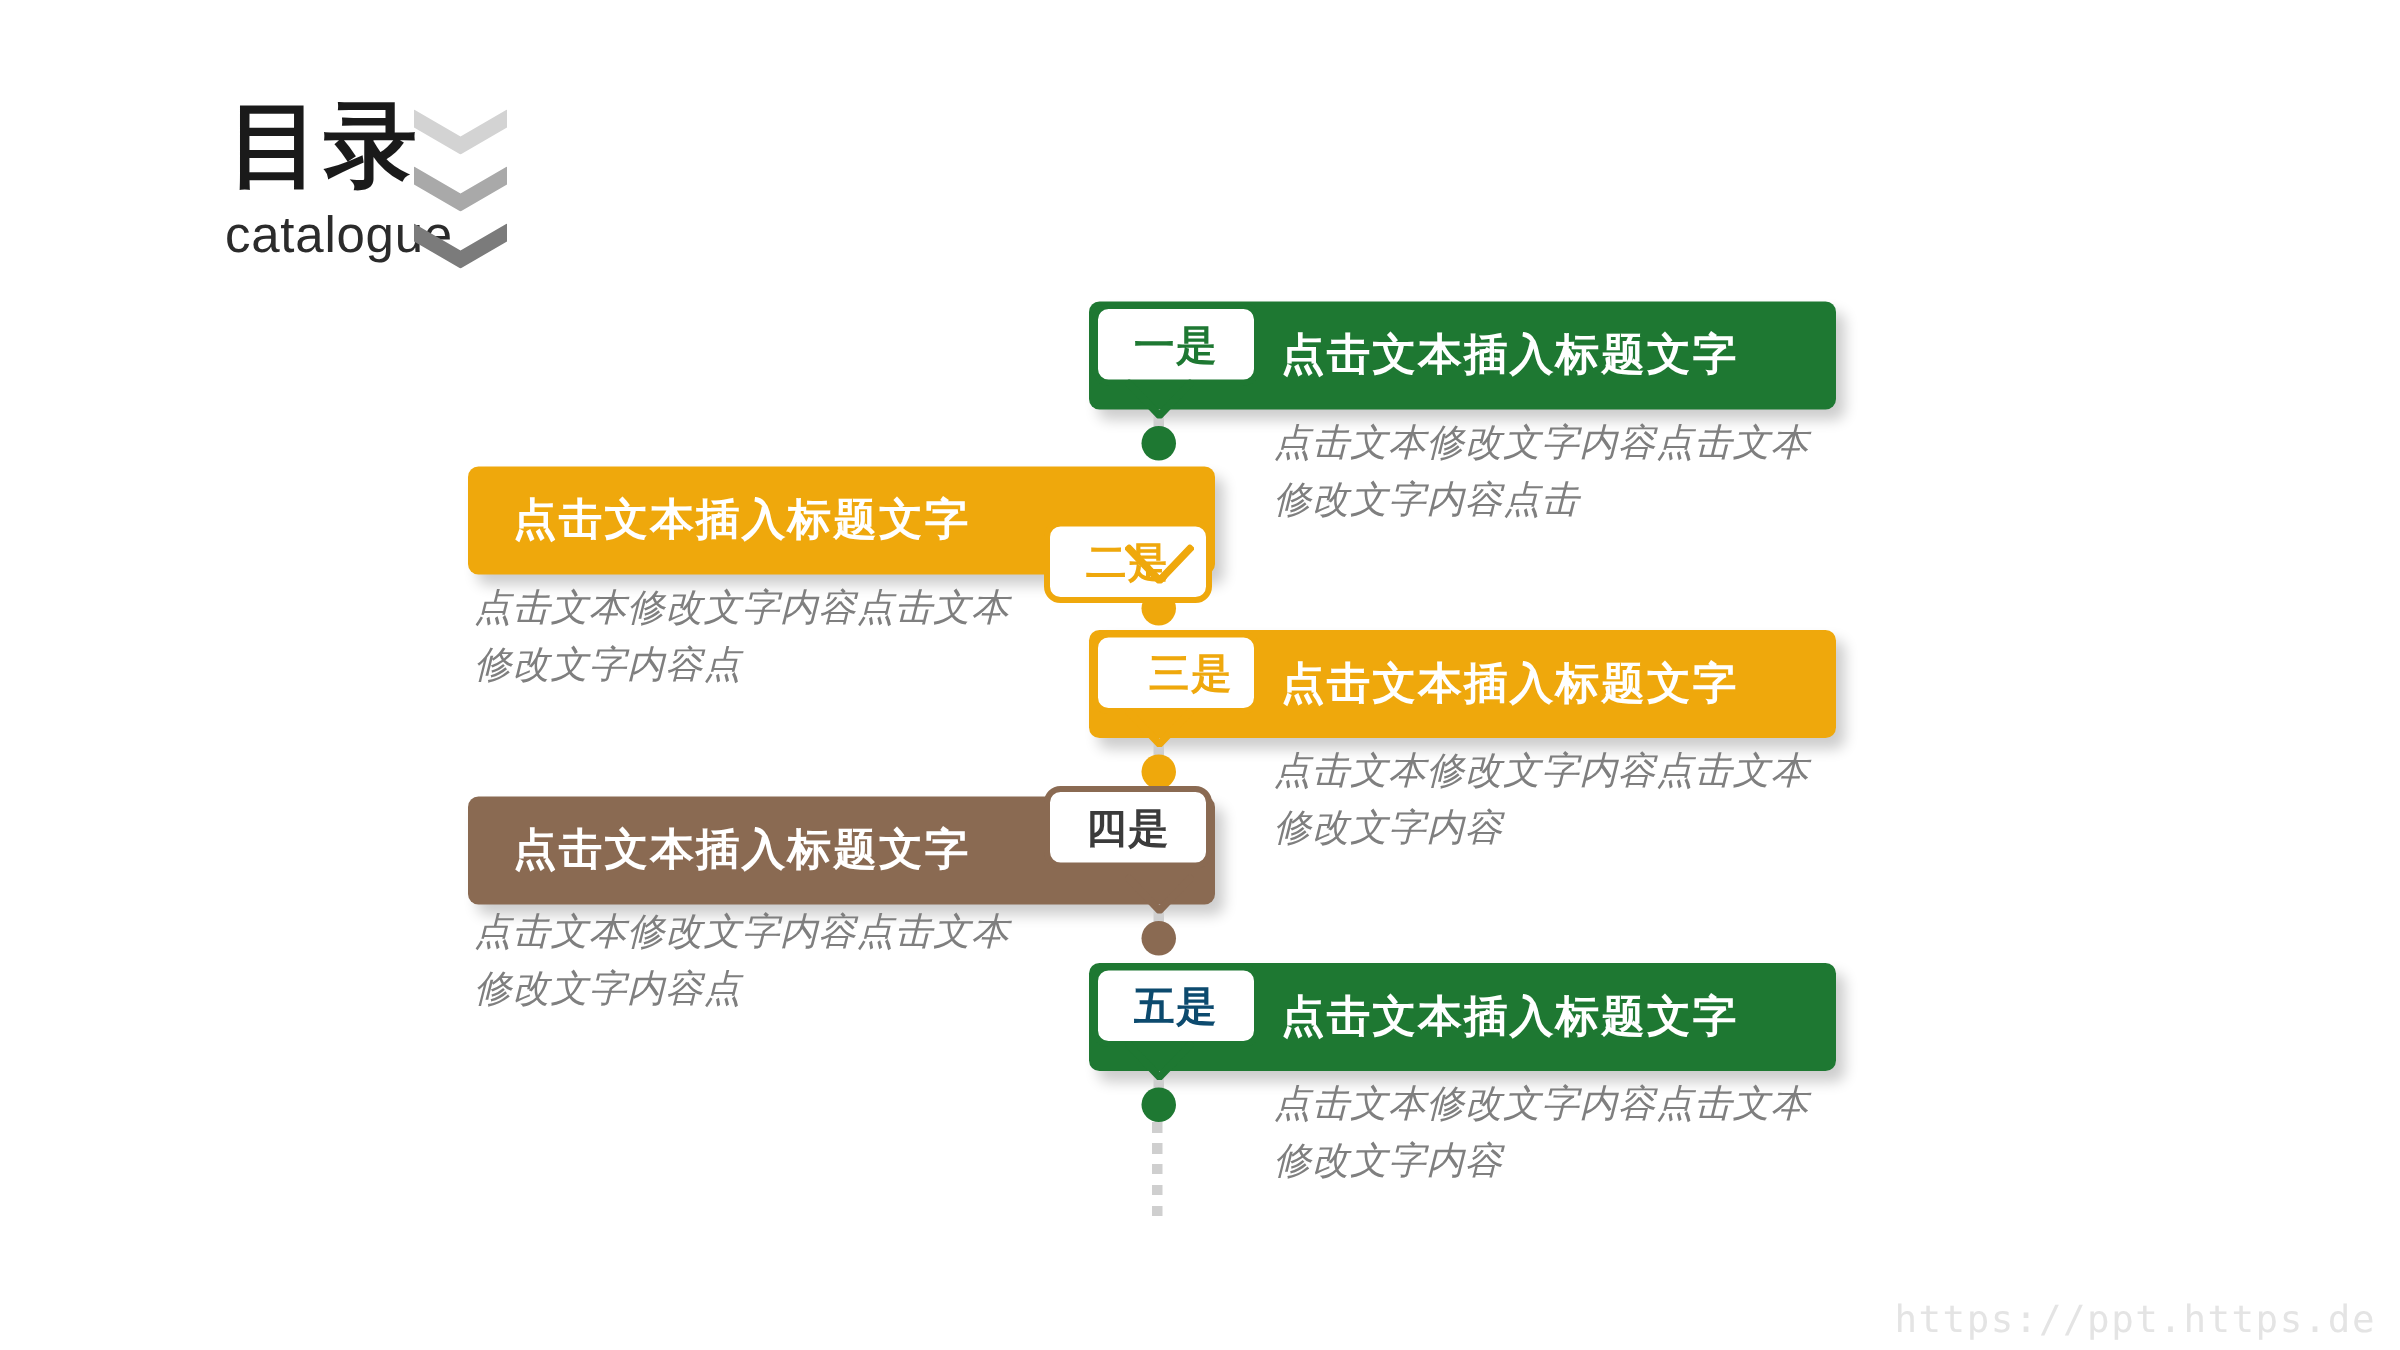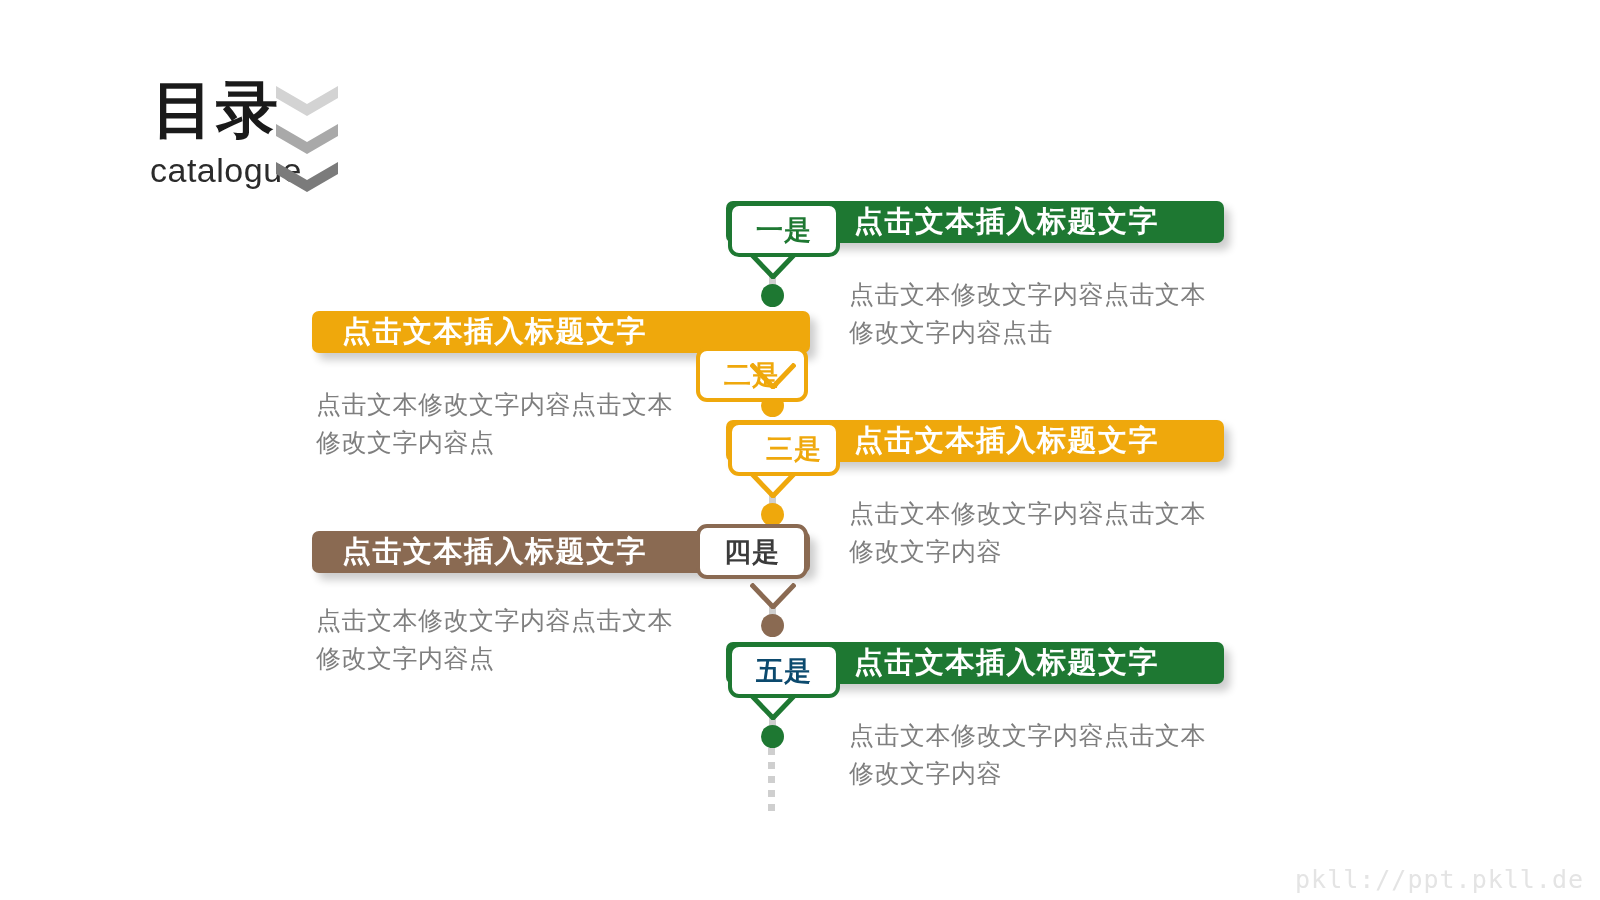--- a/index.html
+++ b/index.html
@@ -5,21 +5,21 @@
   html,body{margin:0;padding:0;}
   body{
     width:1600px;height:900px;
     background:#ffffff;
     font-family:"Liberation Sans","DejaVu Sans",sans-serif;
     overflow:hidden;position:relative;
   }
   .stage{position:absolute;left:0;top:0;width:1600px;height:900px;}
 
   
-  .header{position:absolute;left:150px;top:58px;width:260px;height:125px;margin-top:13px;}
+  .header{position:absolute;left:150px;top:58px;width:260px;height:125px;}
   .hdr-title{
     font-size:62px;font-weight:bold;color:#1a1a1a;
     letter-spacing:2px;line-height:1;
     position:absolute;left:2px;top:8px;
     font-family:"DejaVu Sans","Liberation Sans",sans-serif;
   }
   .hdr-sub{
     font-size:34px;color:#2b2b2b;line-height:1;
     position:absolute;left:0px;top:82px;letter-spacing:.5px;
     font-family:"Liberation Sans",sans-serif;
@@ -31,21 +31,21 @@
   
   .spine-tail{
     position:absolute;left:768px;top:748px;width:7px;height:68px;
     background:repeating-linear-gradient(to bottom,#cfcfcf 0 7px,transparent 7px 14px);
   }
 
   
   .row{position:absolute;height:auto;}
 
   .bar{
-    position:absolute;height:42px;border-radius:7px;
+    position:absolute;height:72px;border-radius:7px;
     box-shadow:6px 7px 9px rgba(0,0,0,.20);
     display:flex;align-items:center;
   }
   .bar-title{
     font-size:29px;font-weight:bold;color:#ffffff;
     letter-spacing:1.5px;white-space:nowrap;
     font-family:"DejaVu Sans","Liberation Sans",sans-serif;
   }
 
   
@@ -67,21 +67,21 @@
   }
   .dot{
     position:absolute;width:23px;height:23px;border-radius:50%;z-index:4;
   }
 
   .desc{
     position:absolute;font-size:25px;color:#7f7f7f;line-height:1.52;
     letter-spacing:.5px;
     font-family:"DejaVu Sans","Liberation Sans",sans-serif;
   }
-  .desc div{white-space:nowrap;}
+  .desc div{white-space:nowrap;font-style:italic;}
 
   
   .watermark{
     position:absolute;right:16px;bottom:6px;
     font-size:25px;color:#e4e4e4;letter-spacing:1px;
     font-family:"DejaVu Sans Mono","Liberation Mono",monospace;
   }
 </style>
 </head>
 <body>
@@ -205,15 +205,15 @@
     <div class="dash" style="left:769px;top:717px;background:#cfcfcf;"></div>
     <div class="dot" style="left:761px;top:725px;background:#1E7832;"></div>
     <div class="desc" style="left:849px;top:717px;">
       <div>点击文本修改文字内容点击文本</div>
       <div>修改文字内容</div>
     </div>
   </div>
 
   <div class="spine-tail"></div>
 
-  <div class="watermark">pkll://ppt.pkll.de</div>
+  <div class="watermark">https://ppt.https.de</div>
 
 </div>
 
 </body></html>

